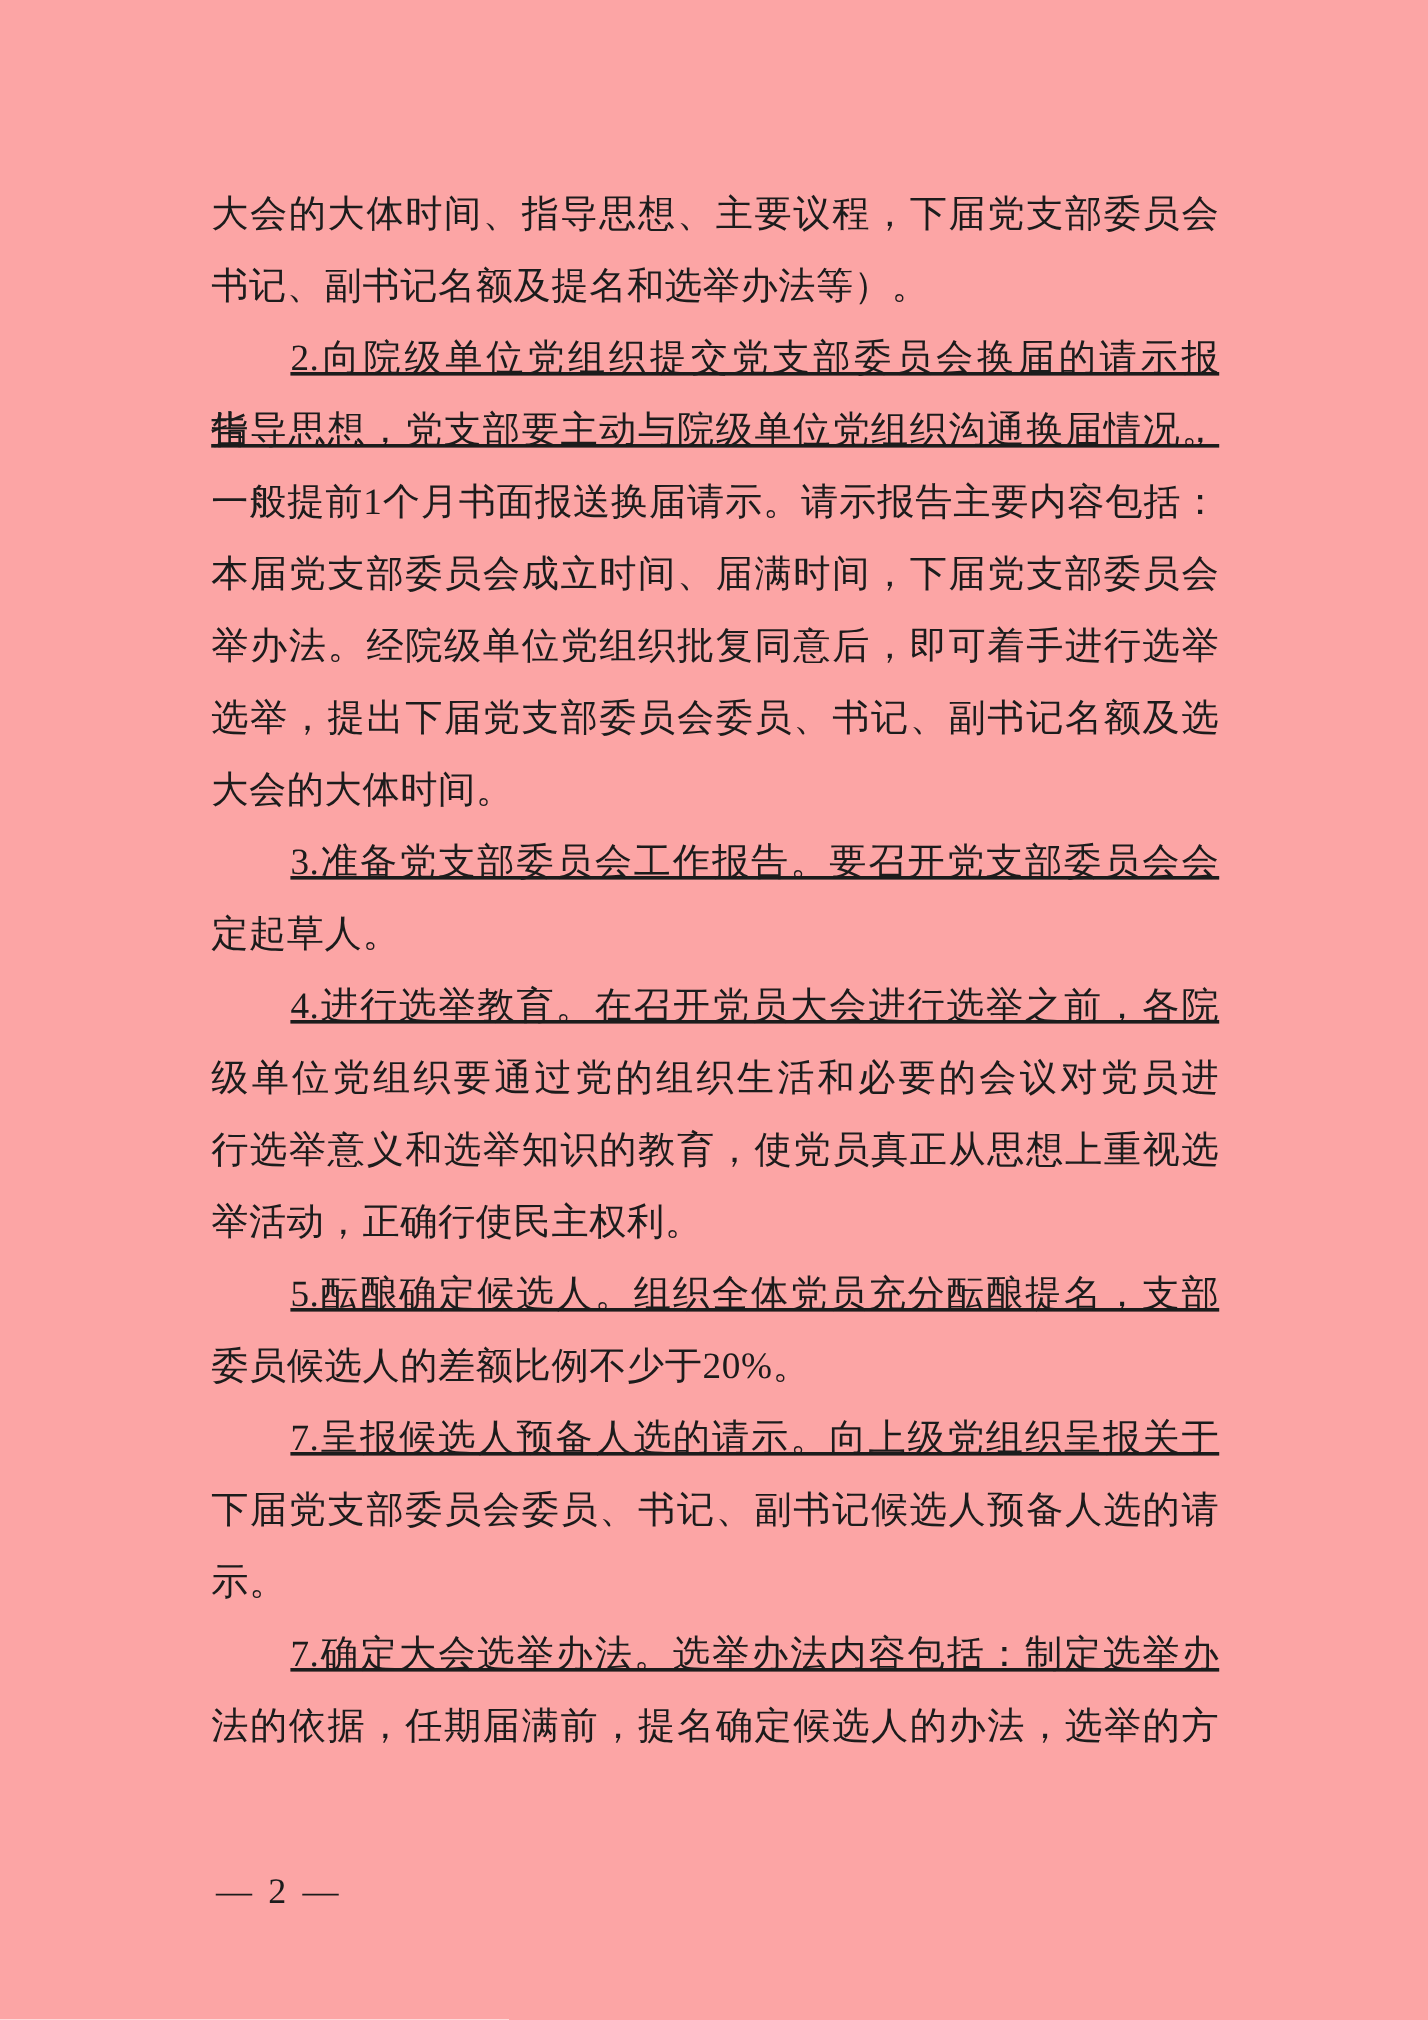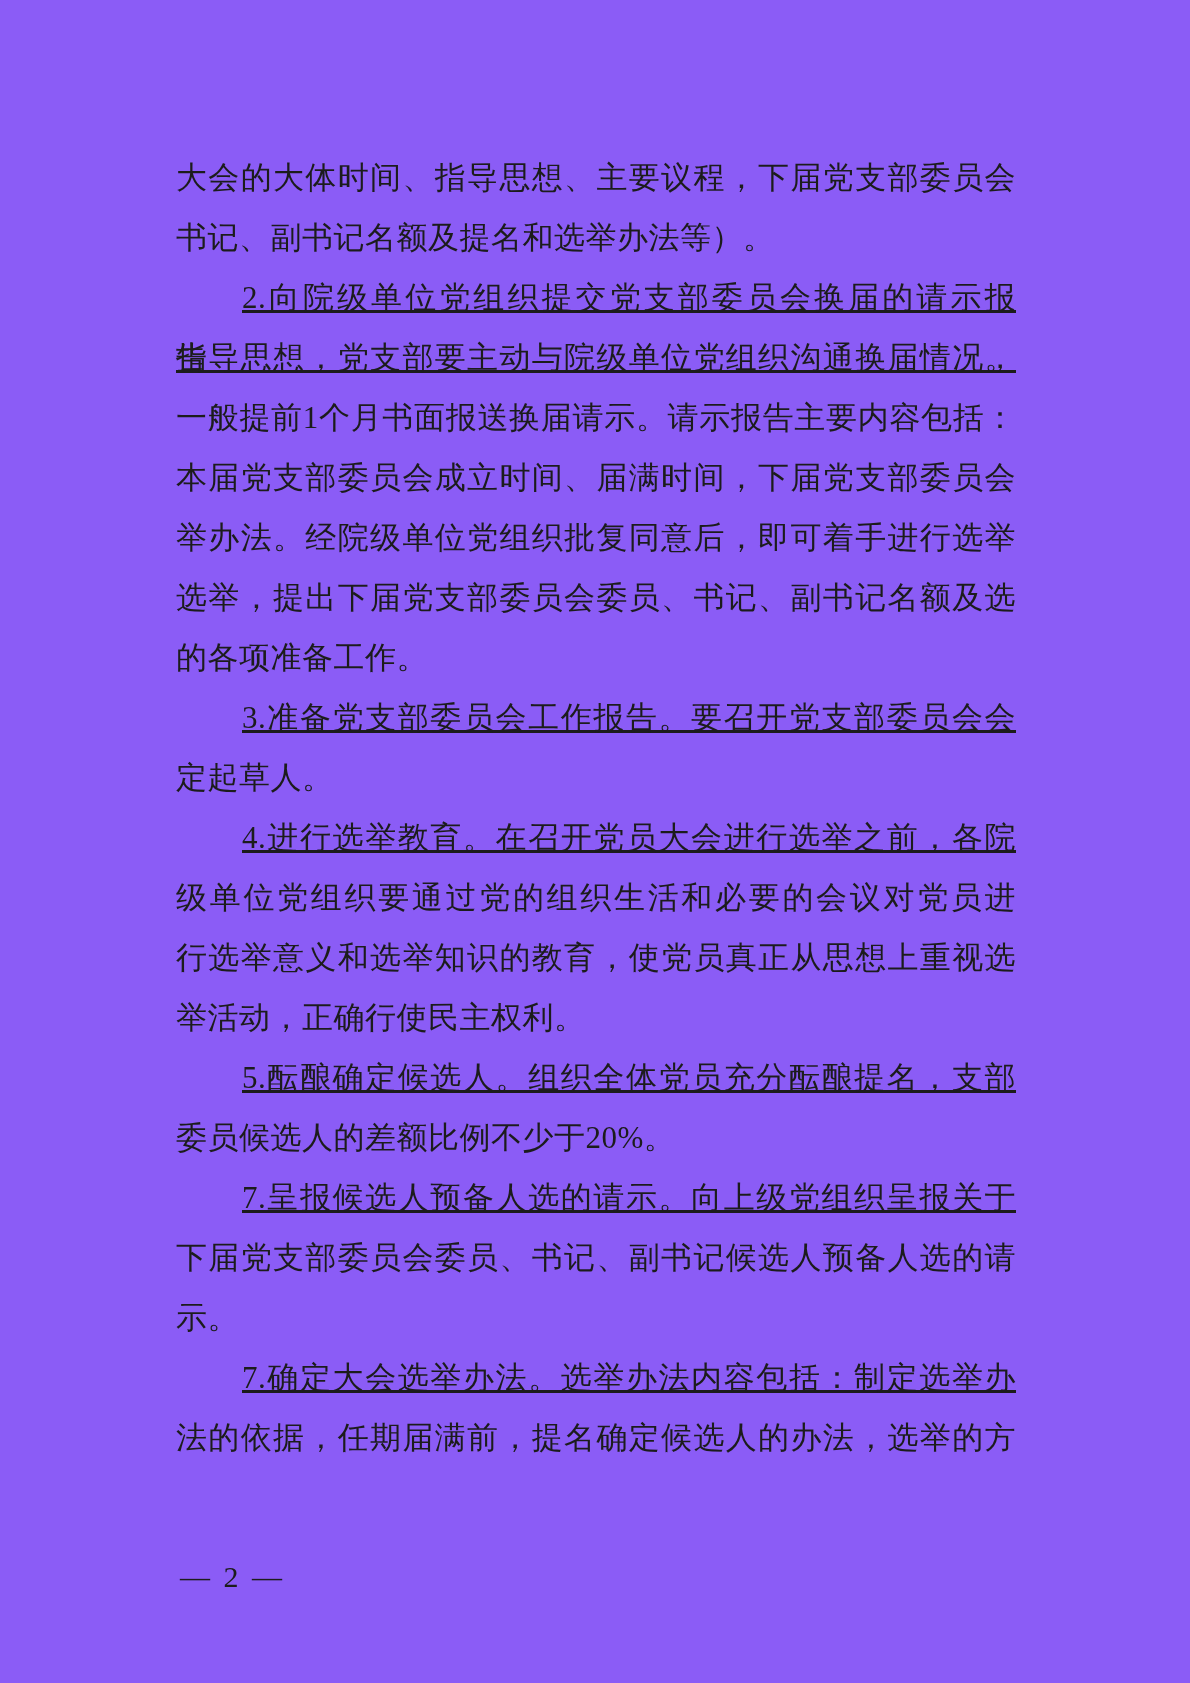--- a/index.html
+++ b/index.html
@@ -4,21 +4,21 @@
 <style>
   html, body {
     margin: 0;
     padding: 0;
     background: #ffffff;
   }
   .page {
     position: relative;
     width: 1190px;
     height: 1683px;
-    background: #8b5cf6;
+    background: #fca5a5;
     font-family: "Liberation Serif", "DejaVu Serif", serif;
     color: #1c1c1c;
     overflow: hidden;
   }
   .body-text {
     position: absolute;
     left: 176px;
     top: 148px;
     width: 840px;
   }
@@ -54,21 +54,21 @@
 <div class="page">
   <div class="body-text">
       <div class="line">大会的大体时间、指导思想、主要议程，下届党支部委员会</div>
       <div class="line last">书记、副书记名额及提名和选举办法等）。</div>
       <div class="line indent">2.向院级单位党组织提交党支部委员会换届的请示报告。</div>
       <div class="line">指导思想，党支部要主动与院级单位党组织沟通换届情况，</div>
       <div class="line">一般提前1个月书面报送换届请示。请示报告主要内容包括：</div>
       <div class="line">本届党支部委员会成立时间、届满时间，下届党支部委员会</div>
       <div class="line">举办法。经院级单位党组织批复同意后，即可着手进行选举</div>
       <div class="line">选举，提出下届党支部委员会委员、书记、副书记名额及选</div>
-      <div class="line last">的各项准备工作。</div>
+      <div class="line last">大会的大体时间。</div>
       <div class="line indent">3.准备党支部委员会工作报告。要召开党支部委员会会</div>
       <div class="line last">定起草人。</div>
       <div class="line indent">4.进行选举教育。在召开党员大会进行选举之前，各院</div>
       <div class="line">级单位党组织要通过党的组织生活和必要的会议对党员进</div>
       <div class="line">行选举意义和选举知识的教育，使党员真正从思想上重视选</div>
       <div class="line last">举活动，正确行使民主权利。</div>
       <div class="line indent">5.酝酿确定候选人。组织全体党员充分酝酿提名，支部</div>
       <div class="line last">委员候选人的差额比例不少于20%。</div>
       <div class="line indent">7.呈报候选人预备人选的请示。向上级党组织呈报关于</div>
       <div class="line">下届党支部委员会委员、书记、副书记候选人预备人选的请</div>

